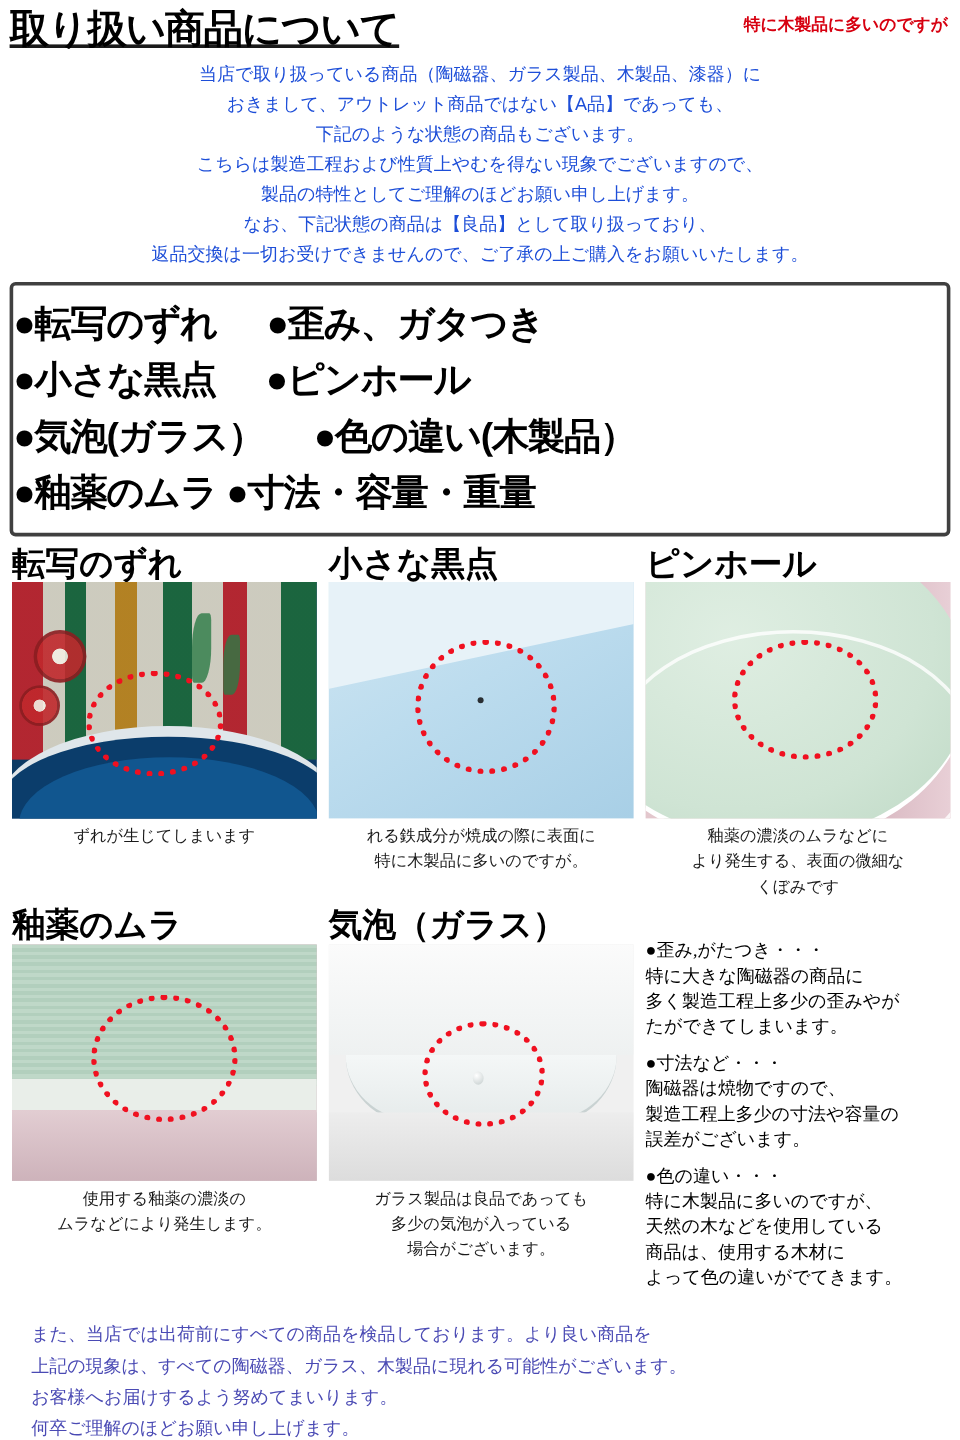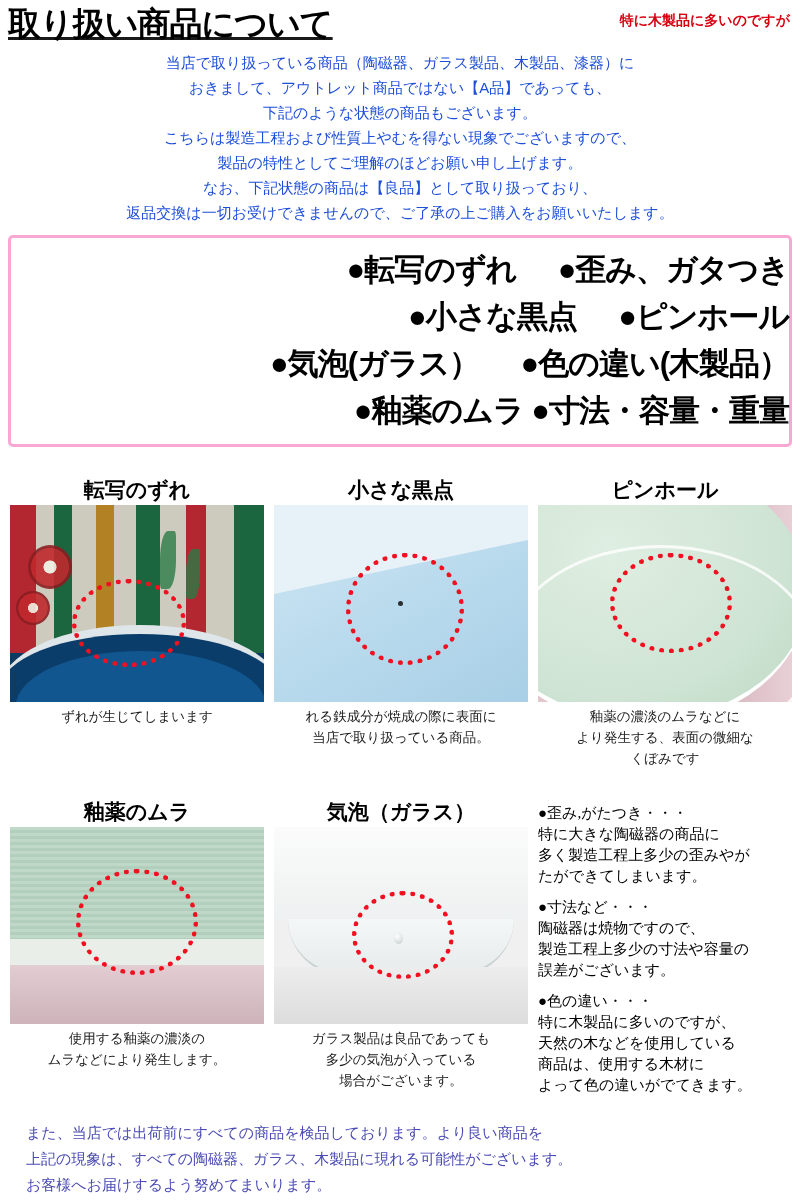--- a/index.html
+++ b/index.html
@@ -47,49 +47,47 @@
     font-size: 15px;
     line-height: 25px;
     color: #1d4ed8;
     padding: 2px 12px 0 12px;
   }
   .intro div { white-space: nowrap; }
 
   
   .symptom-box {
     margin: 10px 8px 0 8px;
-    border: 3px solid #f9a8d4;
+    border: 3px solid #404040;
     border-radius: 5px;
     padding: 8px 0 10px 0;
-    text-align: right;
+    text-align: left;
   }
   .symptom-row {
     font-size: 31px;
     font-weight: bold;
     line-height: 47px;
     letter-spacing: -1px;
     white-space: nowrap;
     color: #000;
   }
   .symptom-row .gap { display: inline-block; width: 26px; }
 
   
   .grid-top {
     display: flex;
     margin: 8px 10px 0 10px;
     gap: 10px;
   }
   .cell { width: 254px; }
   .cell-title {
-    text-align: center;
-    font-size: 21px;
+    font-size: 28px;
     font-weight: bold;
     line-height: 30px;
     color: #000;
-    margin-top: 20px;
   }
   .photo {
     width: 254px;
     height: 197px;
     position: relative;
     overflow: hidden;
     border: 0;
   }
   .caption {
     font-size: 13.5px;
@@ -303,21 +301,21 @@
 
   <div class="cell">
     <div class="cell-title">小さな黒点</div>
     <div class="photo ph-speck">
       <div class="edge"></div>
       <div class="speck"></div>
       <div class="dot-circle" style="left:72px; top:48px; width:108px; height:102px;"></div>
     </div>
     <div class="caption">
       <div>れる鉄成分が焼成の際に表面に</div>
-      <div>当店で取り扱っている商品。</div>
+      <div>特に木製品に多いのですが。</div>
     </div>
   </div>
 
   <div class="cell">
     <div class="cell-title">ピンホール</div>
     <div class="photo ph-pinhole">
       <div class="pinkband"></div>
       <div class="inner"></div>
       <div class="ring"></div>
       <div class="dot-circle" style="left:72px; top:48px; width:112px; height:90px;"></div>

